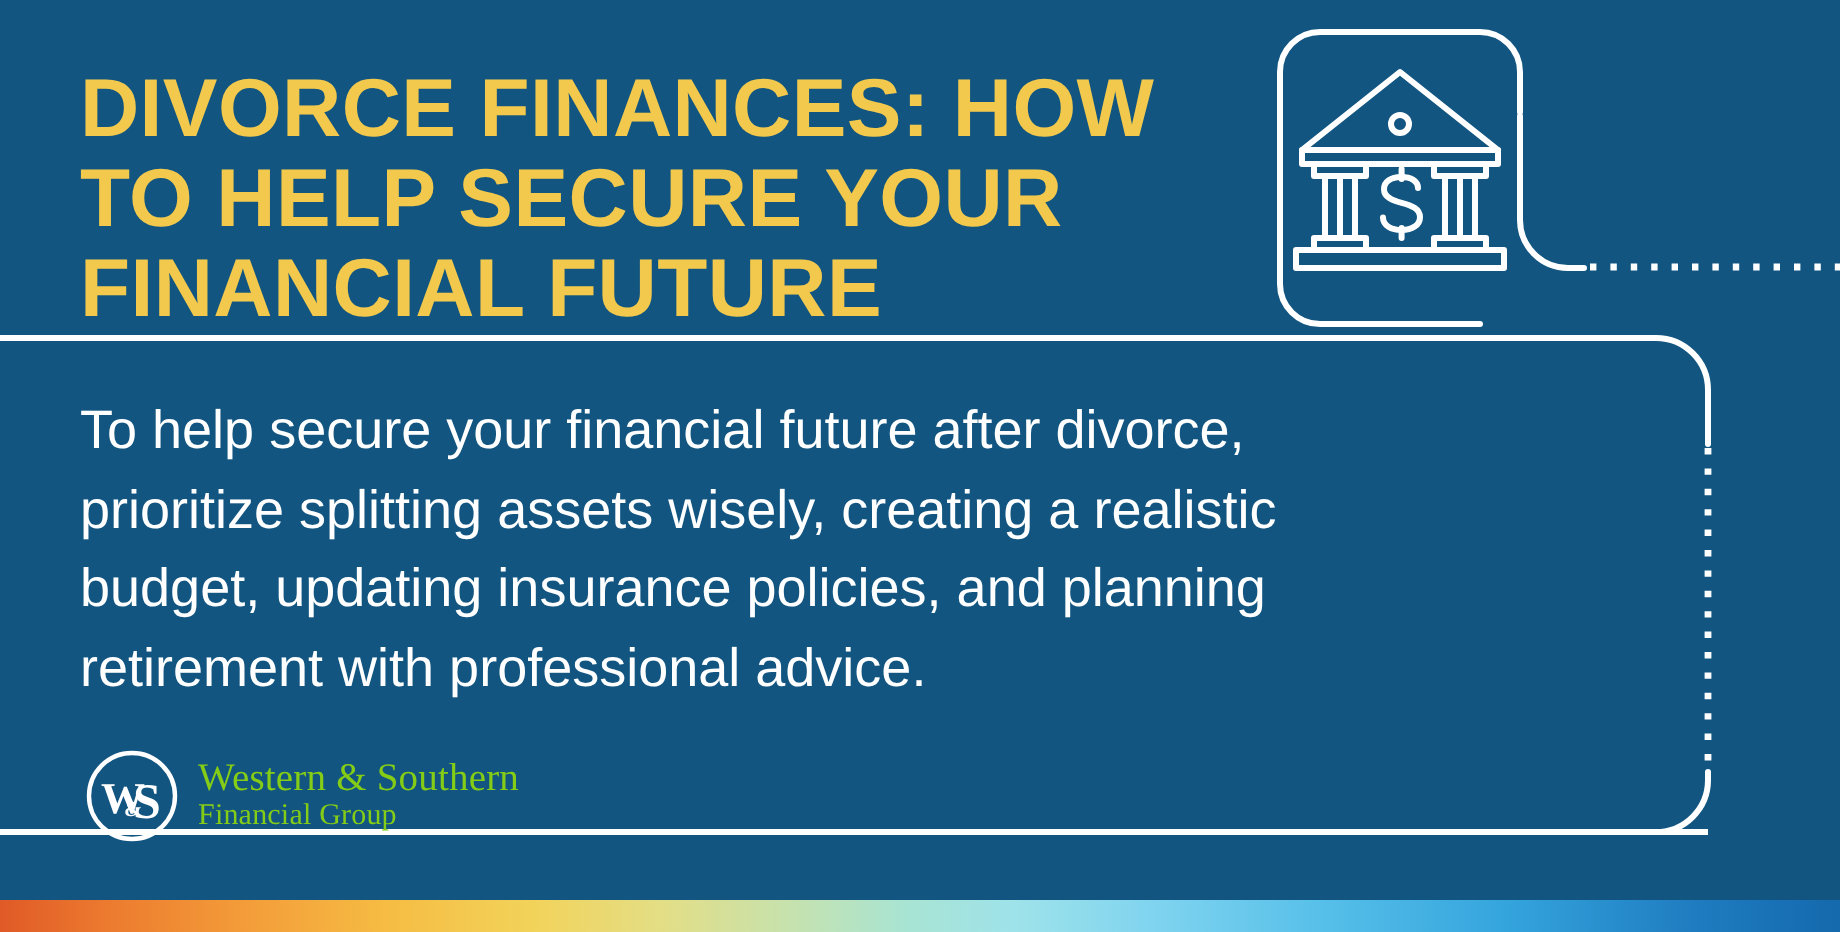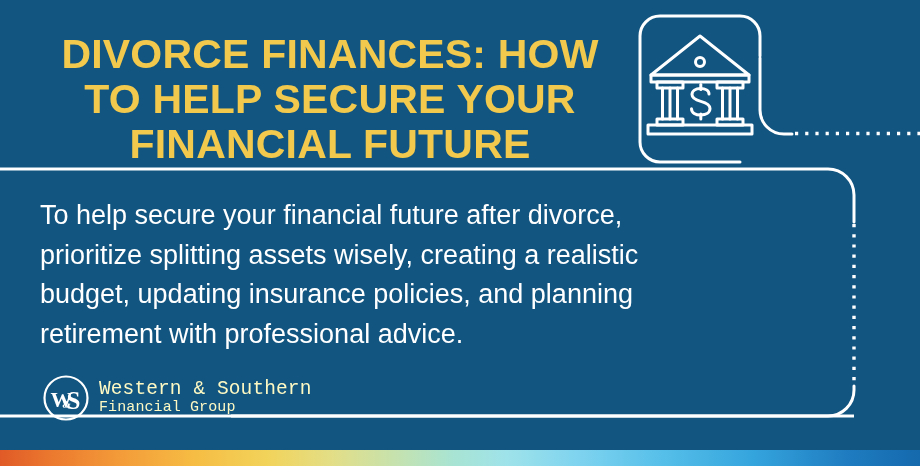--- a/index.html
+++ b/index.html
@@ -31,21 +31,20 @@
     top: 32px;
     width: 580px;
     margin: 0;
     color: #f2c94c;
     font-size: 41px;
     line-height: 1.10;
     font-weight: 700;
     letter-spacing: 0.2px;
     text-transform: uppercase;
     font-family: "Liberation Sans", sans-serif;
-    text-align: center;
   }
 
   #body-copy {
     position: absolute;
     left: 40px;
     top: 196px;
     width: 600px;
     margin: 0;
     color: #ffffff;
     font-size: 27px;
@@ -58,22 +57,22 @@
   #logo {
     position: absolute;
     left: 42px;
     top: 374px;
     display: flex;
     align-items: center;
     gap: 9px;
   }
   #logo-mark { display: block; }
   #logo-words {
-    color: #fef9c3;
-    font-family: Liberation Mono, monospace;
+    color: #84cc16;
+    font-family: Liberation Serif, serif;
     line-height: 1.08;
   }
   #logo-words .l1 { display: block; font-size: 19.5px; letter-spacing: 0.1px; }
   #logo-words .l2 { display: block; font-size: 15px; letter-spacing: 0.1px; }
 
   
   #gradient-bar {
     position: absolute;
     left: 0;
     bottom: 0;

